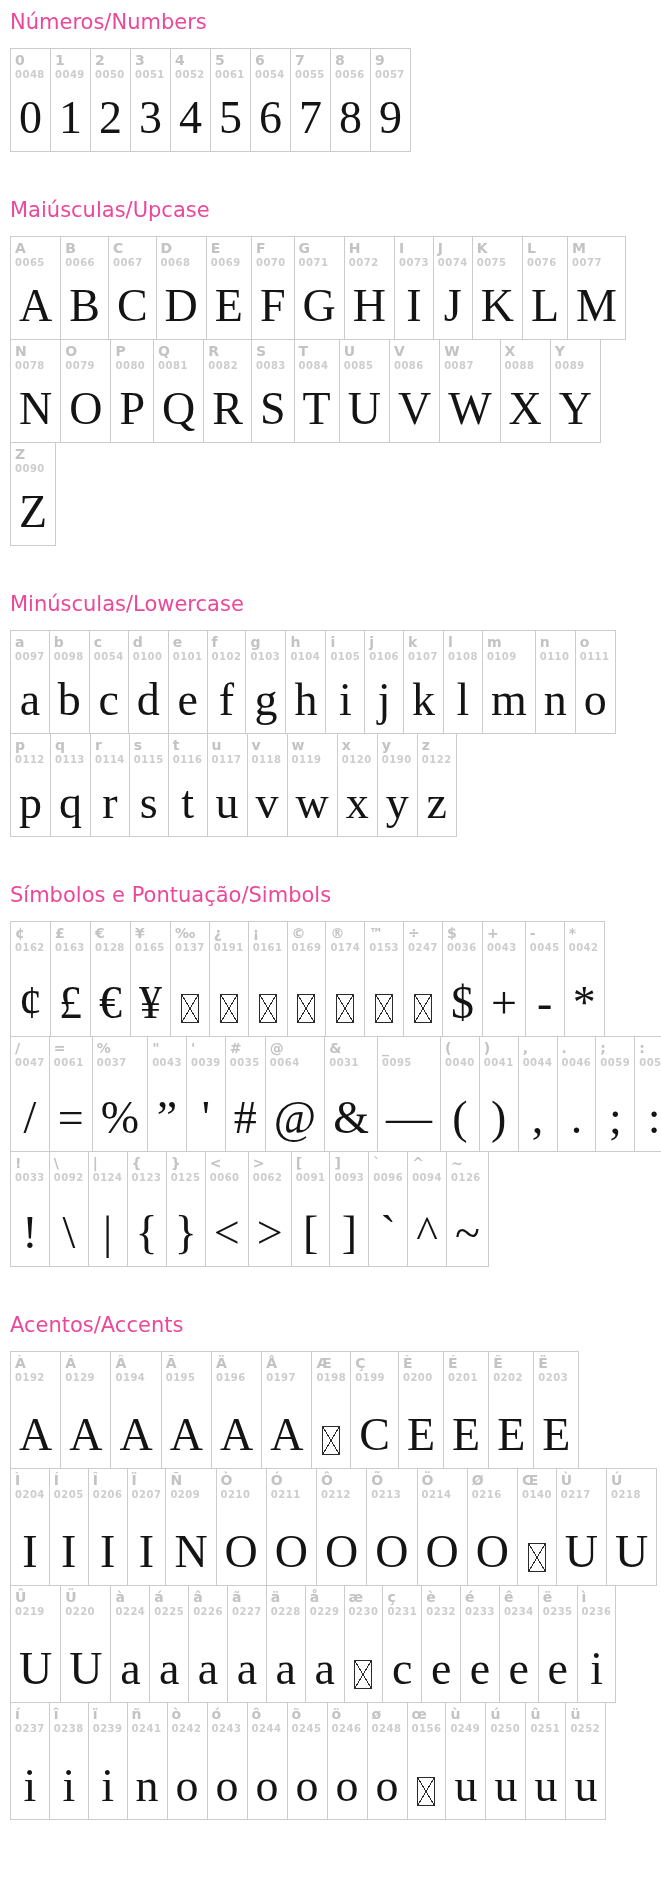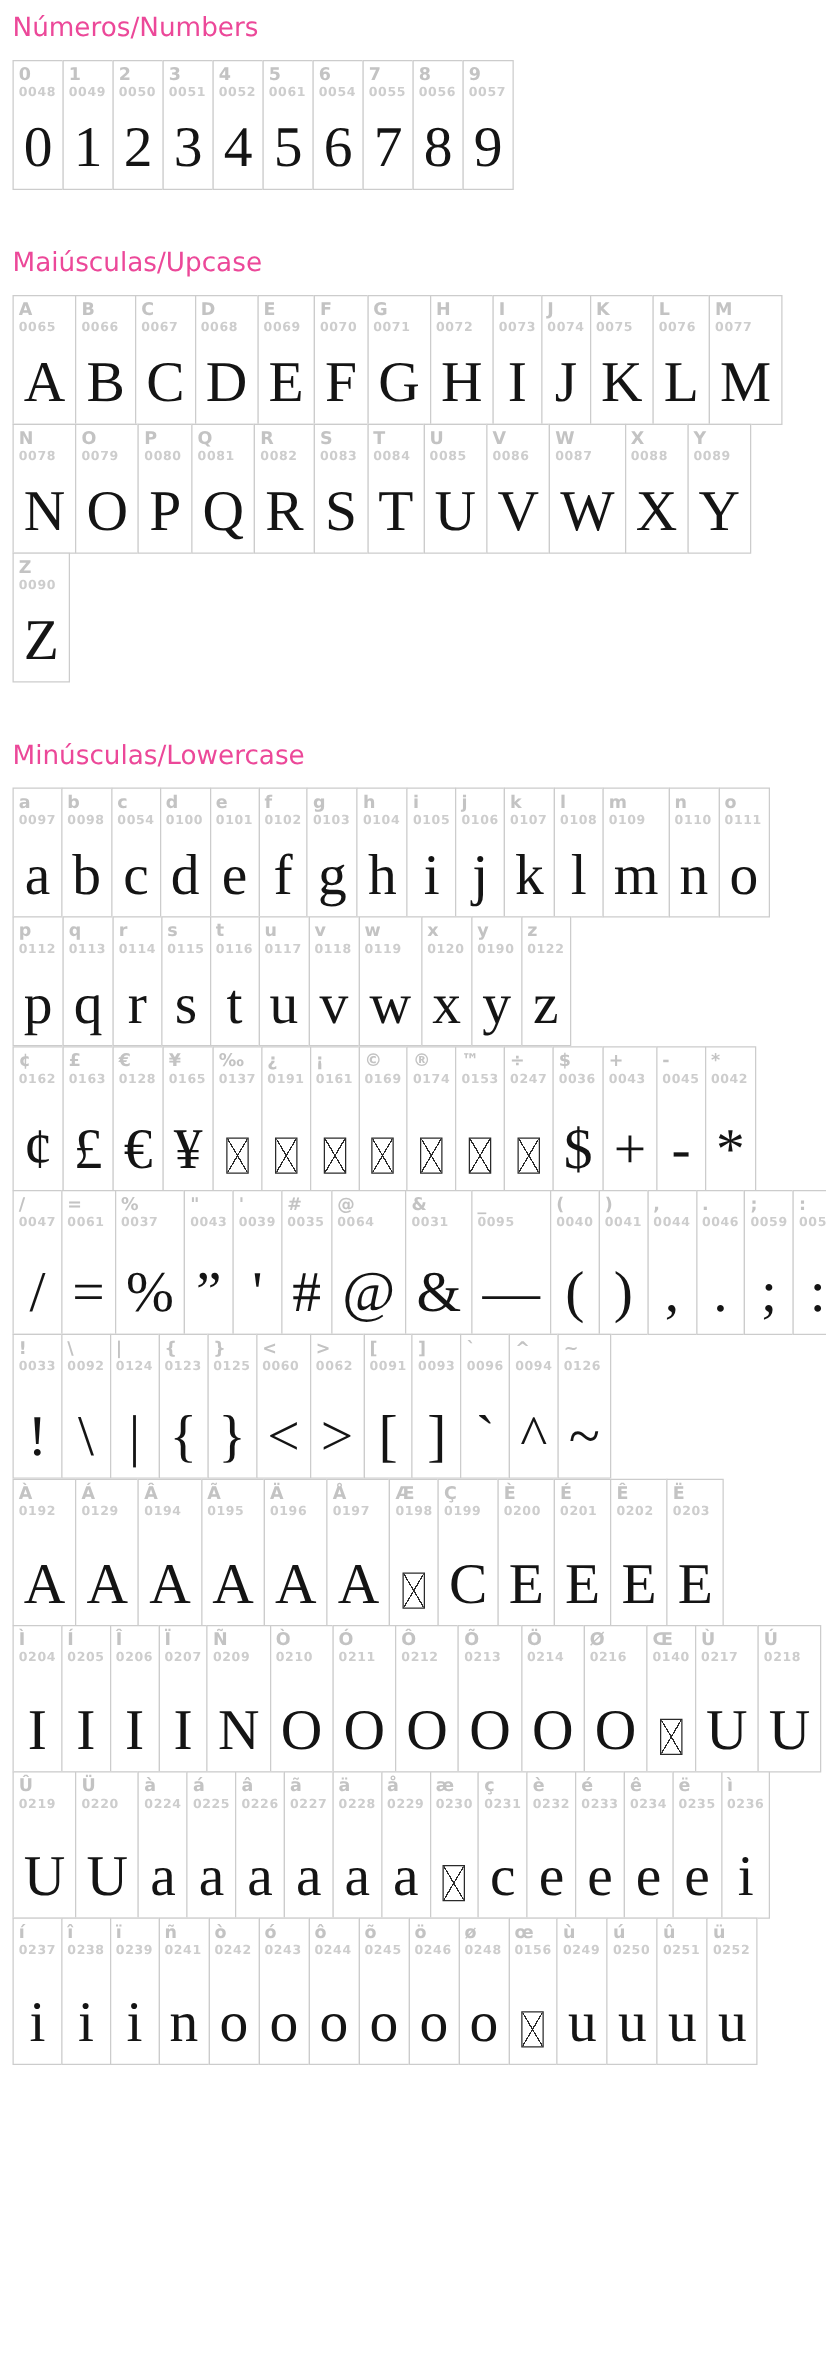--- a/index.html
+++ b/index.html
@@ -408,20 +408,21 @@
           </div>
           <div class="glyph-cell">
             <span class="cell-char">z</span>
             <span class="cell-code">0122</span>
             <div class="cell-glyph">z</div>
           </div>
         </div>
       </div>
     </div>
     <div class="font-section section-symbols">
+      <h2 class="section-title">Símbolos e Pontuação/Simbols</h2>
       <div class="glyph-table">
         <div class="glyph-row">
           <div class="glyph-cell">
             <span class="cell-char">¢</span>
             <span class="cell-code">0162</span>
             <div class="cell-glyph">¢</div>
           </div>
           <div class="glyph-cell">
             <span class="cell-char">£</span>
             <span class="cell-code">0163</span>
@@ -628,20 +629,21 @@
           </div>
           <div class="glyph-cell">
             <span class="cell-char">~</span>
             <span class="cell-code">0126</span>
             <div class="cell-glyph">~</div>
           </div>
         </div>
       </div>
     </div>
     <div class="font-section section-accents">
+      <h2 class="section-title">Acentos/Accents</h2>
       <div class="glyph-table">
         <div class="glyph-row">
           <div class="glyph-cell">
             <span class="cell-char">À</span>
             <span class="cell-code">0192</span>
             <div class="cell-glyph">A</div>
           </div>
           <div class="glyph-cell">
             <span class="cell-char">Á</span>
             <span class="cell-code">0129</span>

